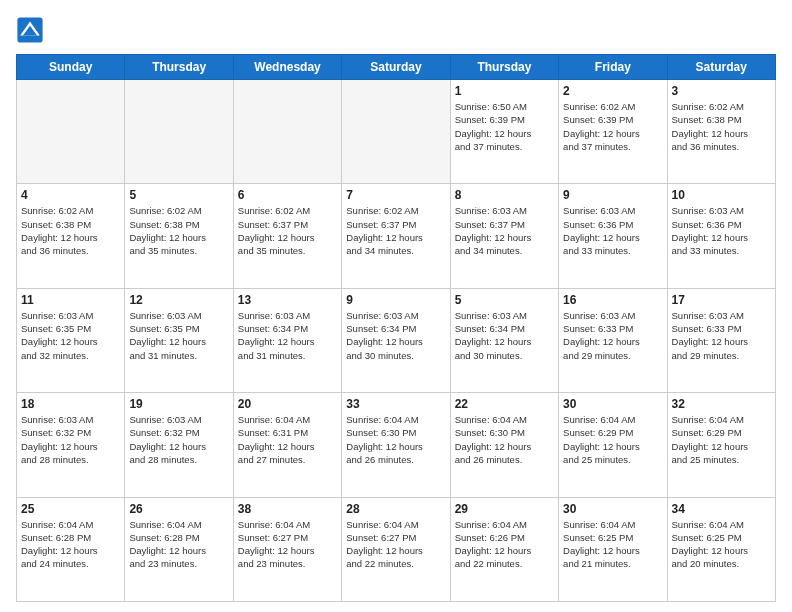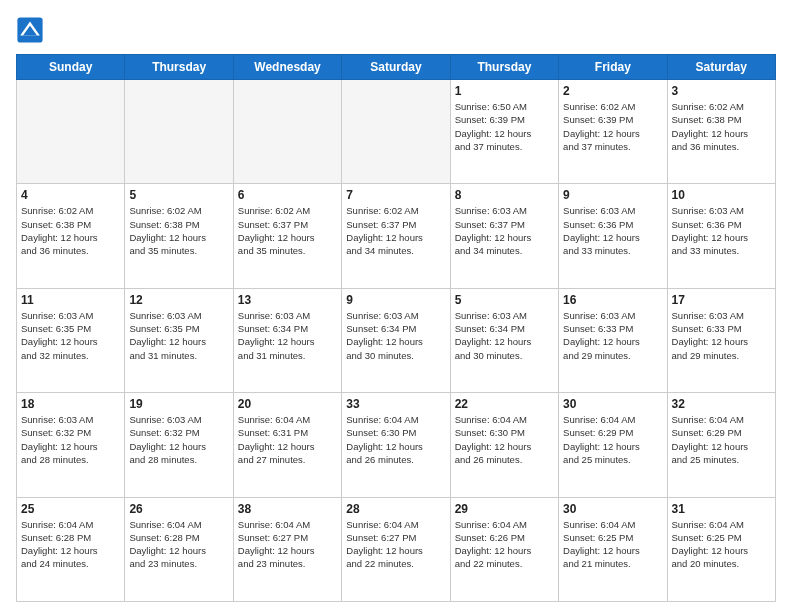--- a/index.html
+++ b/index.html
@@ -350,21 +350,21 @@
 and 22 minutes.</div>
           </td>
           <td>
             <span class="day-num">30</span>
             <div class="day-info" style="white-space: pre-line;">Sunrise: 6:04 AM
 Sunset: 6:25 PM
 Daylight: 12 hours
 and 21 minutes.</div>
           </td>
           <td>
-            <span class="day-num">31</span>
+            <span class="day-num">34</span>
             <div class="day-info" style="white-space: pre-line;">Sunrise: 6:04 AM
 Sunset: 6:25 PM
 Daylight: 12 hours
 and 20 minutes.</div>
           </td>
         </tr>
       </tbody>
   </table>
 </div>
 

